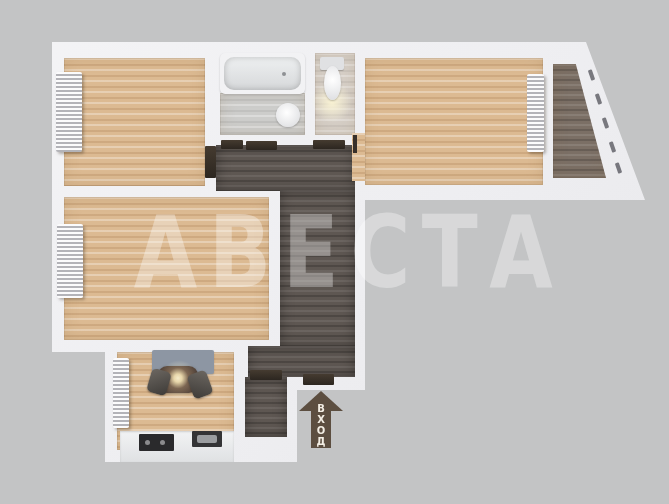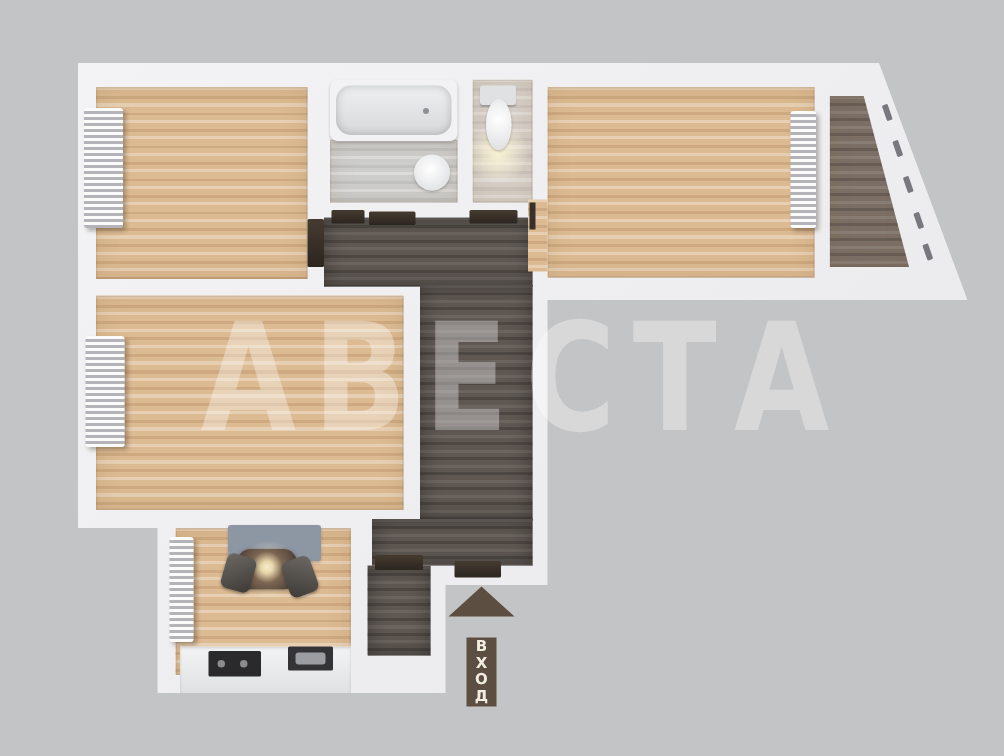--- a/index.html
+++ b/index.html
@@ -40,21 +40,21 @@
     background:radial-gradient(circle,rgba(255,248,214,0.9) 0%,rgba(255,248,214,0) 65%);}
   
   #watermark{z-index:8;left:349px;top:252px;transform:translate(-50%,-50%) scaleX(0.82);
     font-weight:bold;font-size:100px;letter-spacing:14px;white-space:nowrap;
     color:rgba(255,255,255,0.35);font-family:"DejaVu Sans",sans-serif;}
   
   #arrow{z-index:5;left:299px;top:391px;width:44px;height:66px;}
   #arrow .head{position:absolute;left:0;top:0;width:0;height:0;
     border-left:22px solid transparent;border-right:22px solid transparent;
     border-bottom:20px solid #5c4e40;}
-  #arrow .body{position:absolute;left:12px;top:34px;width:20px;height:46px;background:#5c4e40;}
+  #arrow .body{position:absolute;left:12px;top:11px;width:20px;height:46px;background:#5c4e40;}
   #arrow .lbl{width:11px;margin:1px auto 0;word-break:break-all;text-align:center;
     font-size:10px;line-height:11px;font-weight:bold;color:#f3eee4;
     font-family:"DejaVu Sans",sans-serif;}
 </style>
 </head>
 <body>
 
 <div id="stage">
 
   <div id="walls" class="abs"></div>

